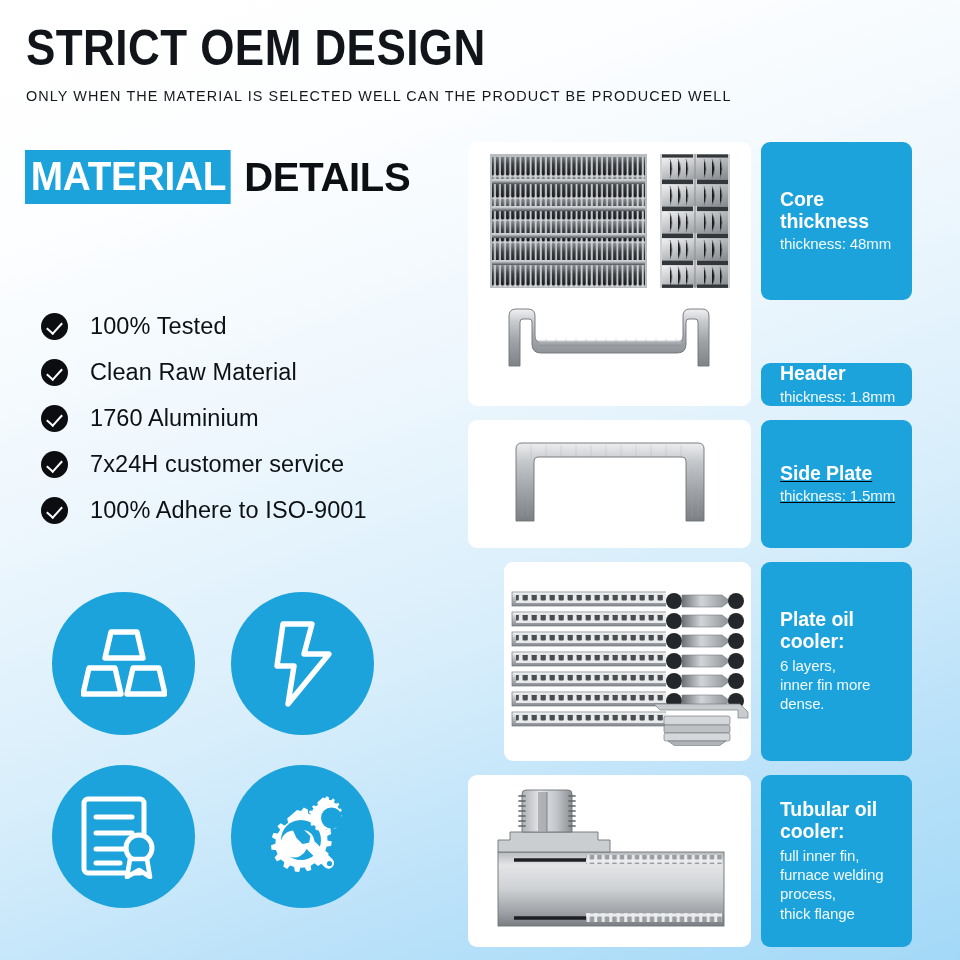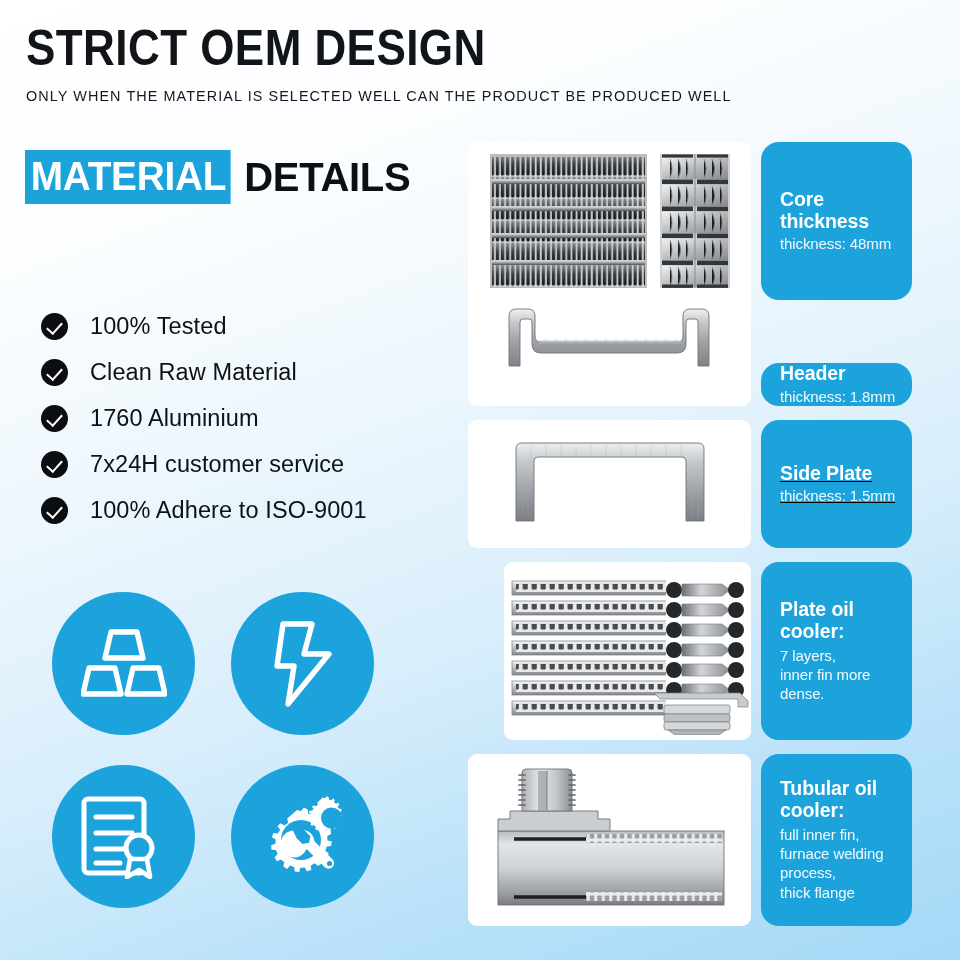--- a/index.html
+++ b/index.html
@@ -123,41 +123,41 @@
     flex: 1 1 auto;
     background: #ffffff;
     border-radius: 9px;
     position: relative;
     overflow: hidden;
     display: flex; align-items: center; justify-content: center;
   }
   .lbl-card {
     flex: 0 0 151px;
     background: #1ca3dc;
-    border-radius: 18px;
+    border-radius: 9px;
     color: #ffffff;
     padding: 0 0 0 19px;
     display: flex; flex-direction: column; justify-content: center;
   }
   .lbl-title {
     font-size: 19.5px; font-weight: 700; line-height: 1.12;
     letter-spacing: -0.1px;
     margin-bottom: 3px;
   }
   .lbl-sub {
     font-size: 15px; font-weight: 400; line-height: 1.2;
     letter-spacing: -0.1px;
     color: #f2fbff;
   }
   .lbl-sub.multi { line-height: 1.28; }
 
   .r1 { height: 158px; }
   .r2 { height: 92px; align-items: flex-end; }
   .r3 { height: 128px; text-decoration: underline; }
-  .r4 { height: 178px; margin-left: 36px; }
+  .r4 { height: 199px; margin-left: 36px; }
   .r5 { height: 172px; }
 
   
   .photo { display: block; }
 </style>
 </head>
 <body>
 
 <div id="page">
 
@@ -549,21 +549,21 @@
               <rect x="14" y="12" width="66" height="9" rx="2" fill="#d5d8db" stroke="#7a7d81" stroke-width="0.7"></rect>
               <rect x="14" y="21" width="66" height="8" rx="2" fill="#bfc2c5" stroke="#7a7d81" stroke-width="0.7"></rect>
               <rect x="14" y="29" width="66" height="8" rx="2" fill="#d5d8db" stroke="#7a7d81" stroke-width="0.7"></rect>
               <path d="M18 37 h58 l-7 5 h-44 z" fill="#b0b3b7" stroke="#7a7d81" stroke-width="0.7"></path>
             </g>
           </svg>
         </span>
       </div>
       <div class="lbl-card">
         <div class="lbl-title">Plate oil cooler:</div>
-        <div class="lbl-sub multi" style="white-space:pre-line">7 layers,
+        <div class="lbl-sub multi" style="white-space:pre-line">6 layers,
 inner fin more
 dense.</div>
       </div>
     </div>
 
     <div class="rrow r5">
       <div class="pic-card">
         <span>
           <svg class="photo" width="268" height="162" viewBox="0 0 268 162">
             <rect width="268" height="162" fill="#ffffff"></rect>

